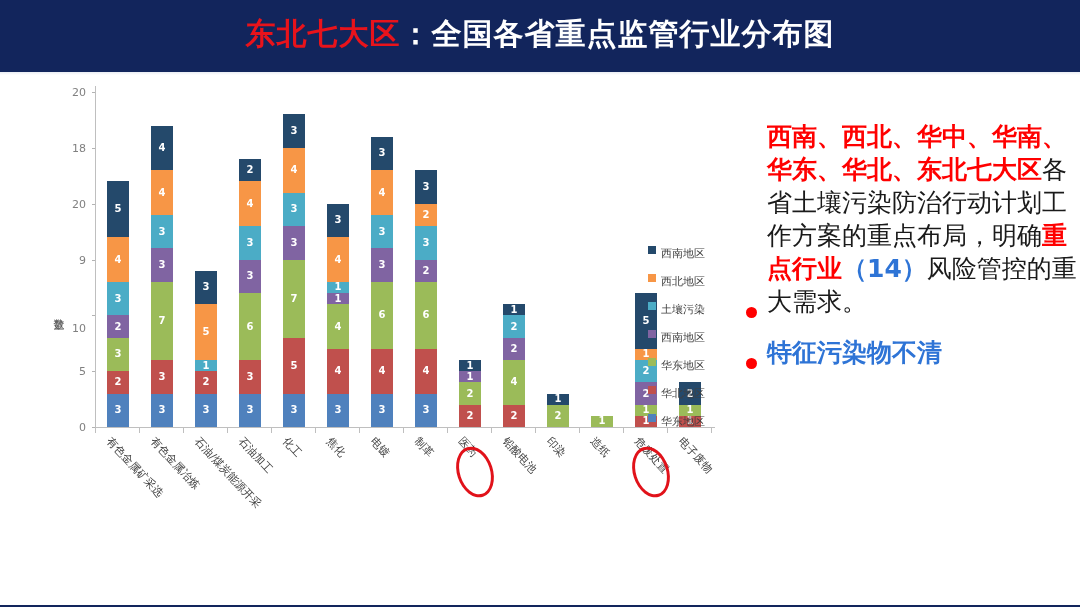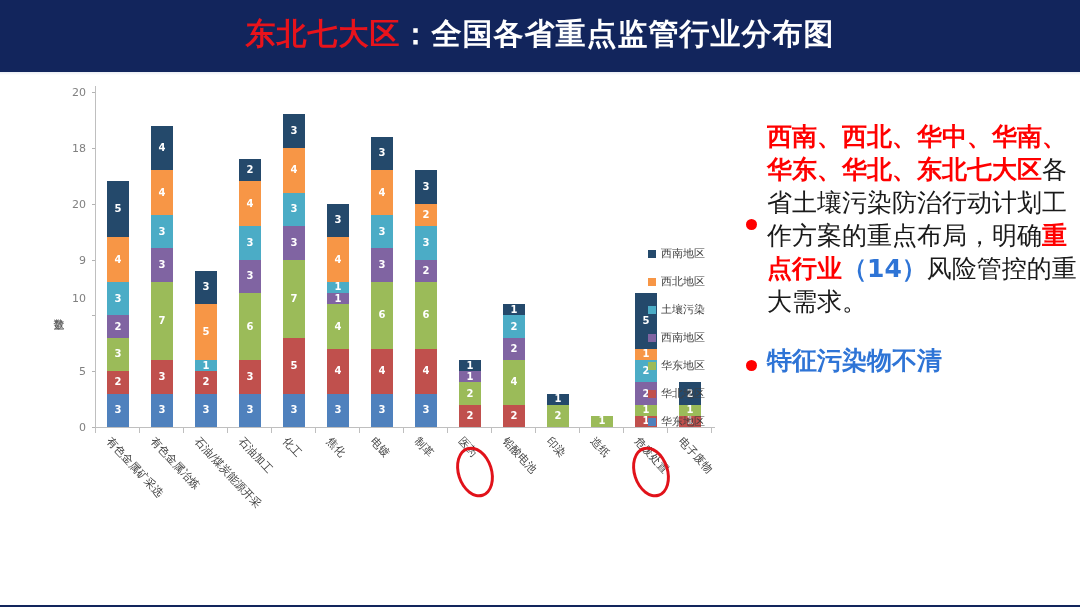--- a/index.html
+++ b/index.html
@@ -83,40 +83,40 @@
     transform:rotate(47deg);
   }
   .circle-hi{
     position:absolute;border:3px solid #e1121a;border-radius:50%;
   }
 
   
   #legend{
     position:absolute;left:648px;top:168px;width:90px;
   }
-  .lg-row{display:flex;align-items:center;margin-bottom:13px;}
+  .lg-row{display:flex;margin-bottom:13px;}
   .lg-sw{width:8px;height:8px;margin-right:5px;flex:0 0 auto;}
   .lg-tx{font-size:11px;color:#404040;white-space:nowrap;}
 
   
   #right-panel{
     position:absolute;left:746px;top:120px;width:334px;height:460px;
   }
-  .bullet-row{display:flex;align-items:center;}
+  .bullet-row{display:flex;align-items:flex-end;}
   .bullet-dot{
     flex:0 0 auto;width:11px;height:11px;border-radius:50%;
     background:#ff0000;margin-top:10px;margin-right:10px;
   }
   .bullet-body{
     font-size:25px;line-height:1.32;color:#1a1a1a;
     font-weight:normal;
   }
   .r-red{color:#ff0000;font-weight:bold;}
   .r-blue{color:#2e74d6;font-weight:bold;}
-  #bullet2{margin-top:26px;}
+  #bullet2{margin-top:18px;}
   #bullet2 .bullet-body{color:#2e74d6;font-weight:bold;font-size:25px;}
   #divider-bottom{
     position:absolute;left:0;top:605px;width:1080px;height:2px;background:#12255c;
   }
 </style>
 </head>
 <body>
 
 <div id="title-banner">
   <div class="t-line">
@@ -126,21 +126,21 @@
 <div id="banner-underline"></div>
 <div id="banner-shadow"></div>
 
 <div id="chart-panel">
   <div id="y-axis-title">数量</div>
   <div id="y-ticks">
       <div class="ytick" style="top: 341px;">0</div>
       <div class="ytickmark" style="top: 341px;"></div>
       <div class="ytick" style="top: 285.167px;">5</div>
       <div class="ytickmark" style="top: 285.167px;"></div>
-      <div class="ytick" style="top: 212px;">10</div>
+      <div class="ytick" style="top: 242px;">10</div>
       <div class="ytickmark" style="top: 229.333px;"></div>
       <div class="ytick" style="top: 173.5px;">9</div>
       <div class="ytickmark" style="top: 173.5px;"></div>
       <div class="ytick" style="top: 117.667px;">20</div>
       <div class="ytickmark" style="top: 117.667px;"></div>
       <div class="ytick" style="top: 61.8333px;">18</div>
       <div class="ytickmark" style="top: 61.8333px;"></div>
       <div class="ytick" style="top: 6px;">20</div>
       <div class="ytickmark" style="top: 6px;"></div>
     </div>

